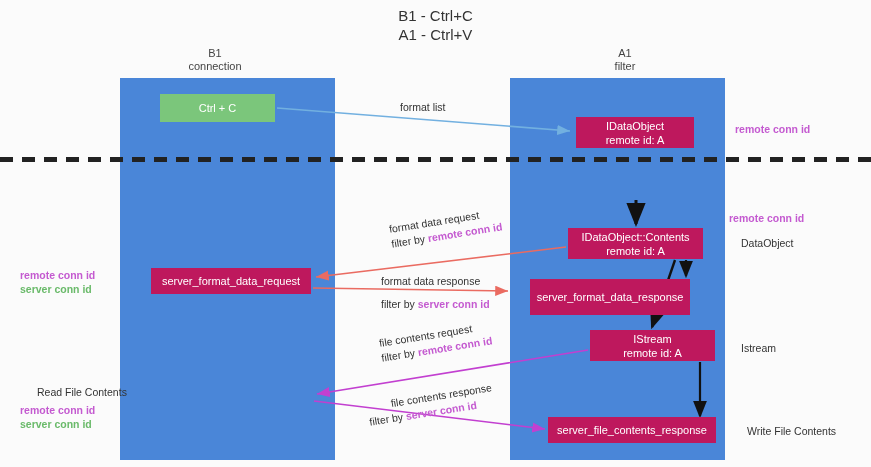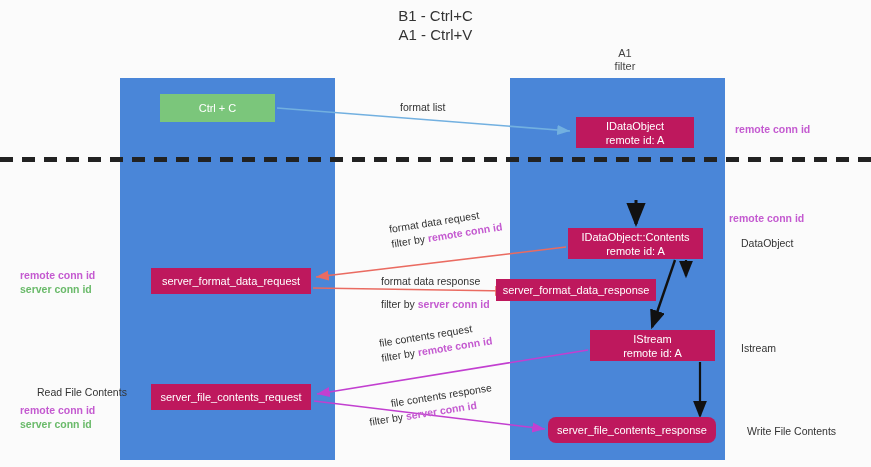--- a/index.html
+++ b/index.html
@@ -26,24 +26,24 @@
         justify-content:center;font-size:11px;color:#fff;line-height:14px;
         text-align:center;box-sizing:border-box;padding:3px 6px;}
   .orange{background:#be185d;}
   .green{background:#7bc67b;}
 
   #n-ctrlc{left:160px;top:94px;width:115px;height:28px;}
   #n-dataobj{left:576px;top:117px;width:118px;height:31px;}
   #n-ctrlv{left:576px;top:172px;width:118px;height:26px;}
   #n-getdata{left:568px;top:228px;width:135px;height:31px;}
   #n-sfdreq{left:151px;top:268px;width:160px;height:26px;}
-  #n-sfdres{left:496px;top:279px;width:160px;height:22px;}
+  #n-sfdres{left:530px;top:279px;width:160px;height:36px;}
   #n-istream{left:590px;top:330px;width:125px;height:31px;}
   #n-sfcreq{left:151px;top:384px;width:160px;height:26px;}
-  #n-sfcres{left:548px;top:417px;width:168px;height:26px;border-radius:8px;}
+  #n-sfcres{left:548px;top:417px;width:168px;height:26px;}
 
   .edge-label{position:absolute;font-size:10.5px;color:#333;line-height:15px;
               white-space:nowrap;}
   .edge-label .hl-remote{color:#c45ad0;font-weight:bold;}
   .edge-label .hl-server{color:#c45ad0;font-weight:bold;}
   .rot{transform:rotate(-9deg);transform-origin:left top;}
 
   .side{position:absolute;font-size:10.5px;line-height:15px;white-space:nowrap;}
   .side.remote{color:#c45ad0;font-weight:bold;}
   .side.server{color:#6aba6a;font-weight:bold;}
@@ -55,20 +55,24 @@
 </head>
 <body>
 
 <div class="canvas">
 
   <div class="title">
     <div>B1 - Ctrl+C</div>
     <div>A1 - Ctrl+V</div>
   </div>
 
+  <div class="col-head" id="head-b1">
+    <div>B1</div>
+    <div>connection</div>
+  </div>
   <div class="col-head" id="head-a1">
     <div>A1</div>
     <div>filter</div>
   </div>
 
   <div class="lane" id="lane-b1"></div>
   <div class="lane" id="lane-a1"></div>
 
   <div class="divider"></div>
 
@@ -128,23 +132,20 @@
 
   <div class="node orange" id="n-sfdres">
     <span>server_format_data_response</span>
   </div>
 
   <div class="node orange" id="n-istream">
     <span>IStream</span>
     <span>remote id: A</span>
   </div>
 
-  <div class="node orange" id="n-sfcreq">
-    <span>server_file_contents_request</span>
-  </div>
 
   <div class="node orange" id="n-sfcres">
     <span>server_file_contents_response</span>
   </div>
 
   <div class="edge-label" style="left:400px;top:100px;">
     <span>format list</span>
   </div>
 
   <div class="edge-label rot" style="left:388px;top:222px;">

